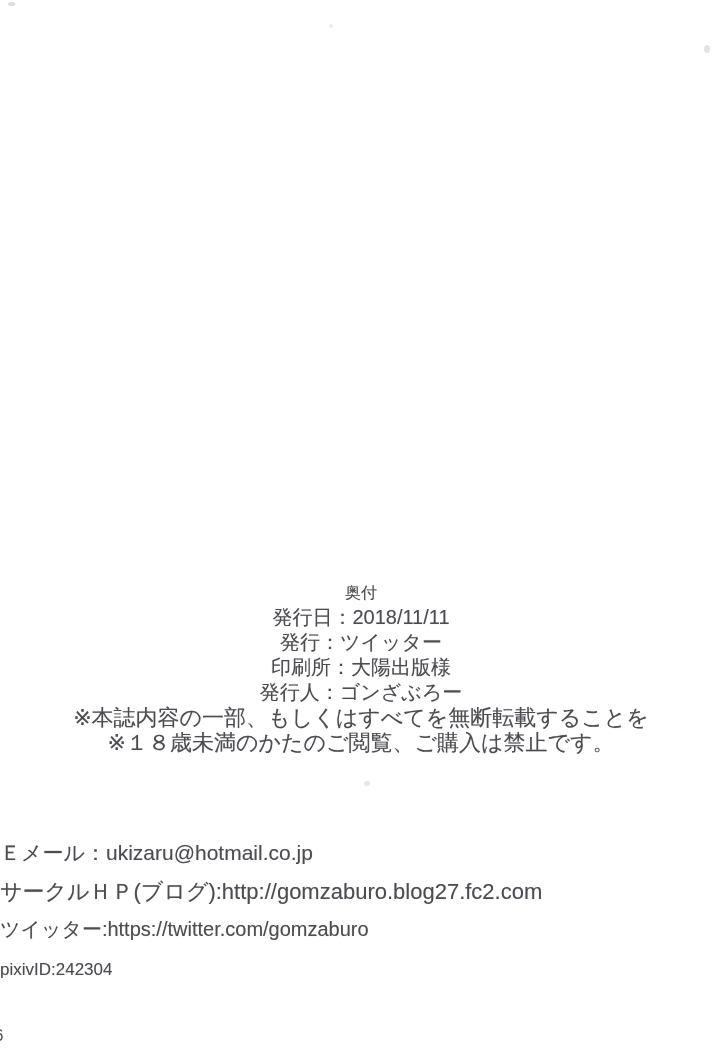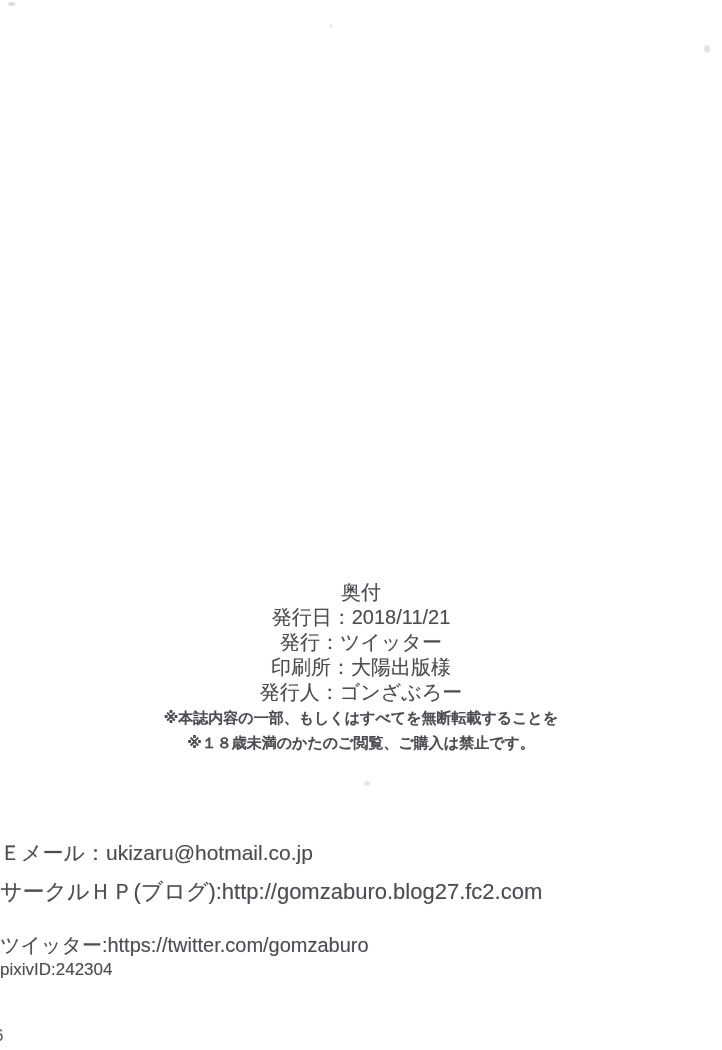--- a/index.html
+++ b/index.html
@@ -24,34 +24,34 @@
   .colophon {
     position: absolute;
     top: 580px;
     left: 0;
     width: 100%;
     text-align: center;
     line-height: 25px;
     text-shadow: 0 0 1px rgba(76,76,82,0.35);
   }
   .colophon .line   { font-size: 20px; white-space: nowrap; }
-  .colophon .heading{ font-size: 20px; }
-  .colophon .notice { font-size: 15px; font-weight: bold; }
+  .colophon .heading{ font-size: 16px; }
+  .colophon .notice { font-size: 22px; }
   
   .c-line {
     position: absolute;
     left: 0;
     width: 100%;
     text-align: left;
     white-space: nowrap;
     text-shadow: 0 0 1px rgba(76,76,82,0.35);
   }
   .c-email   { top: 839px; font-size: 21px; }
   .c-website { top: 877px; font-size: 22px; }
-  .c-twitter { top: 916px; font-size: 20px; margin-top: 16px; }
+  .c-twitter { top: 916px; font-size: 20px; }
   .c-pixiv   { top: 952px; font-size: 17px; margin-top: 8px; }
   
   .page-number {
     position: absolute;
     left: -6px;
     top: 1026px;
     font-size: 17px;
     color: #55555a;
   }
   
@@ -65,21 +65,21 @@
   .speck-3 { left: 329px; top: 24px;  width: 4px; height: 4px; background: #ececec; }
   .speck-4 { left: 364px; top: 781px; width: 6px; height: 5px; background: #e6e6e8; }
 </style>
 </head>
 <body>
 
 <div class="page">
 
   <section class="colophon">
     <div class="line heading">奥付</div>
-    <div class="line">発行日：2018/11/21</div>
+    <div class="line">発行日：2018/11/11</div>
     <div class="line">発行：ツイッター</div>
     <div class="line">印刷所：大陽出版様</div>
     <div class="line">発行人：ゴンざぶろー</div>
     <div class="line notice">※本誌内容の一部、もしくはすべてを無断転載することを</div>
     <div class="line notice">※１８歳未満のかたのご閲覧、ご購入は禁止です。</div>
   </section>
 
   <section>
     <div class="c-line c-email">Ｅメール：ukizaru@hotmail.co.jp</div>
     <div class="c-line c-website">サークルＨＰ(ブログ):http://gomzaburo.blog27.fc2.com</div>

